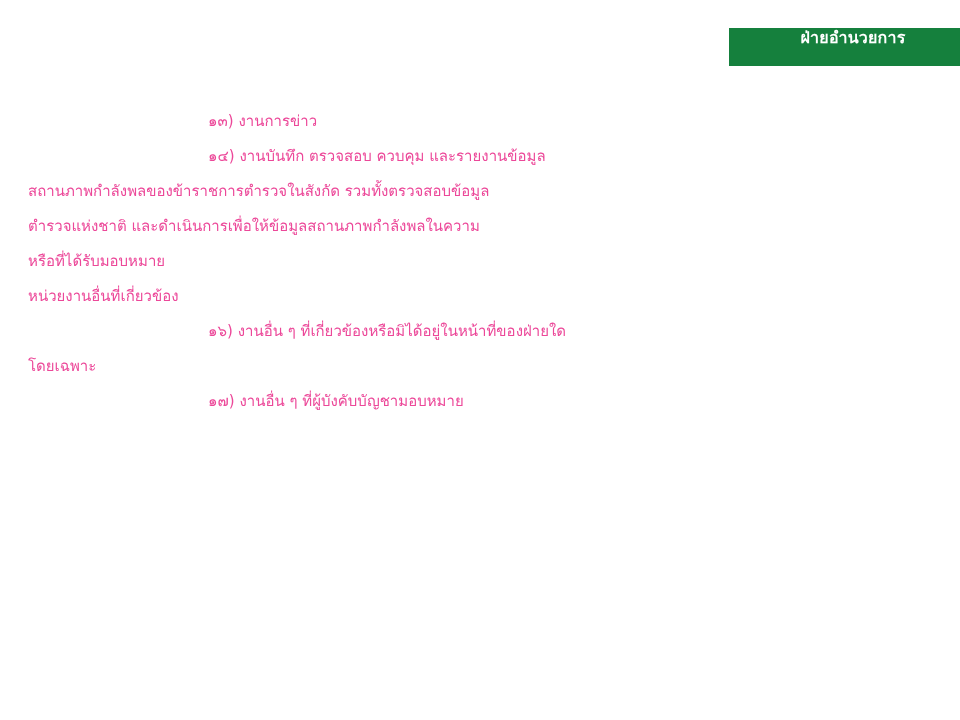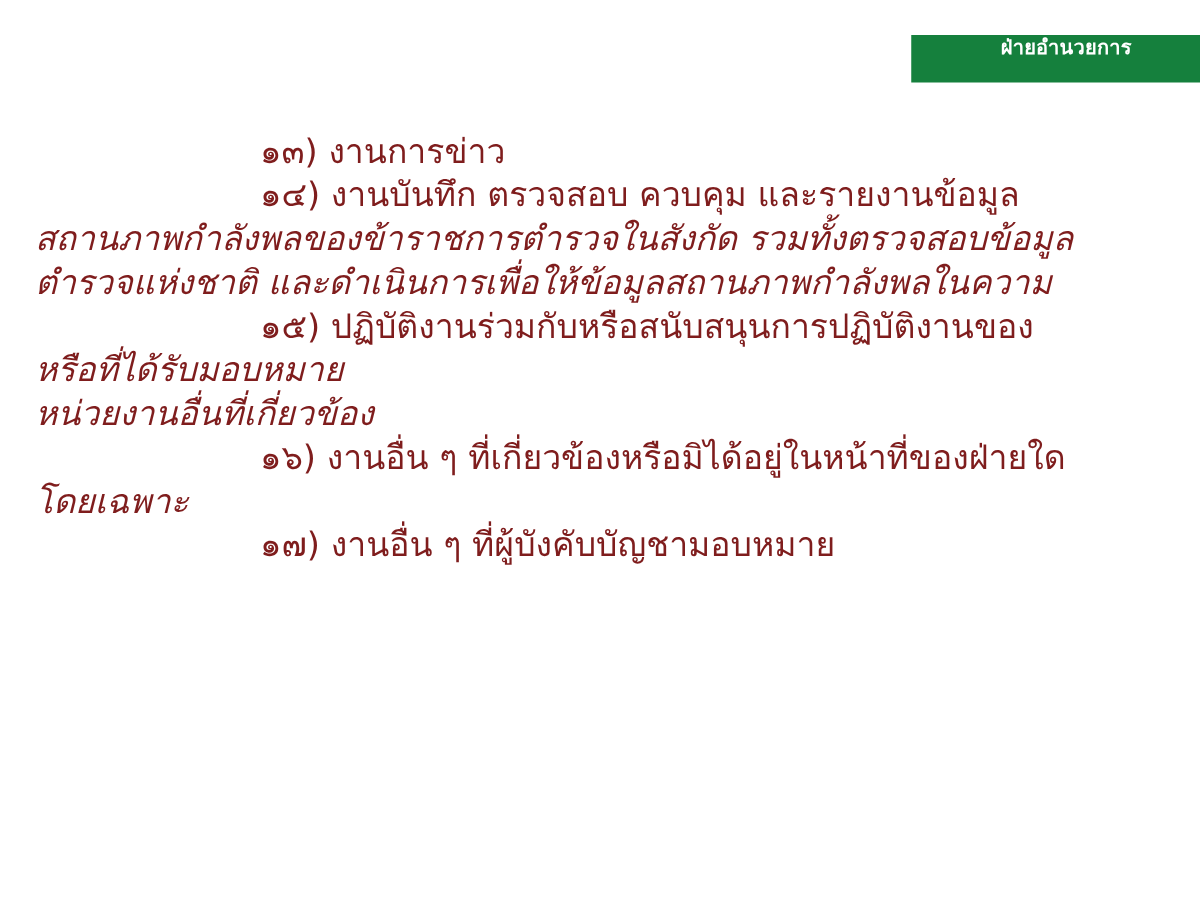--- a/index.html
+++ b/index.html
@@ -43,50 +43,48 @@
     white-space: nowrap;
   }
   
   .body-block {
     position: absolute;
     top: 104px;
     left: 28px;
     width: 880px;
   }
   .para {
-    color: #7f1d1d;
-    font-size: 27px;
+    color: #ec4899;
+    font-size: 15px;
     line-height: 35px;
     margin: 0;
     white-space: pre-wrap;
     word-break: break-word;
   }
   .para.indent {
     text-indent: 180px;
   }
   .para.hang {
     text-indent: 0;
-    font-style: italic;
   }
 </style>
 </head>
 <body>
 
 <div class="slide">
 
   <div class="header-tab">
     <span class="header-tab-label">ฝ่ายอำนวยการ</span>
   </div>
 
   <div class="body-block">
     <p class="para indent">๑๓) งานการข่าว</p>
     <p class="para indent">๑๔) งานบันทึก ตรวจสอบ ควบคุม และรายงานข้อมูล</p>
     <p class="para hang">สถานภาพกำลังพลของข้าราชการตำรวจในสังกัด รวมทั้งตรวจสอบข้อมูล</p>
     <p class="para hang">ตำรวจแห่งชาติ และดำเนินการเพื่อให้ข้อมูลสถานภาพกำลังพลในความ</p>
-    <p class="para indent">๑๕) ปฏิบัติงานร่วมกับหรือสนับสนุนการปฏิบัติงานของ</p>
     <p class="para hang">หรือที่ได้รับมอบหมาย</p>
     <p class="para hang">หน่วยงานอื่นที่เกี่ยวข้อง</p>
     <p class="para indent">๑๖) งานอื่น ๆ ที่เกี่ยวข้องหรือมิได้อยู่ในหน้าที่ของฝ่ายใด</p>
     <p class="para hang">โดยเฉพาะ</p>
     <p class="para indent">๑๗) งานอื่น ๆ ที่ผู้บังคับบัญชามอบหมาย</p>
   </div>
 
 </div>
 
 </body></html>

